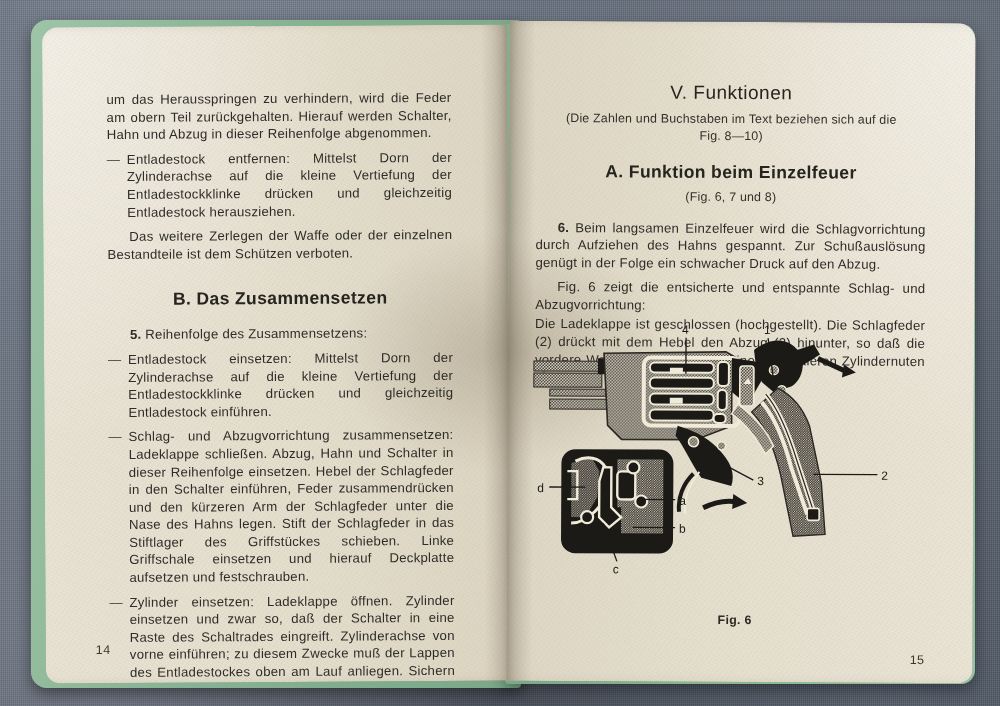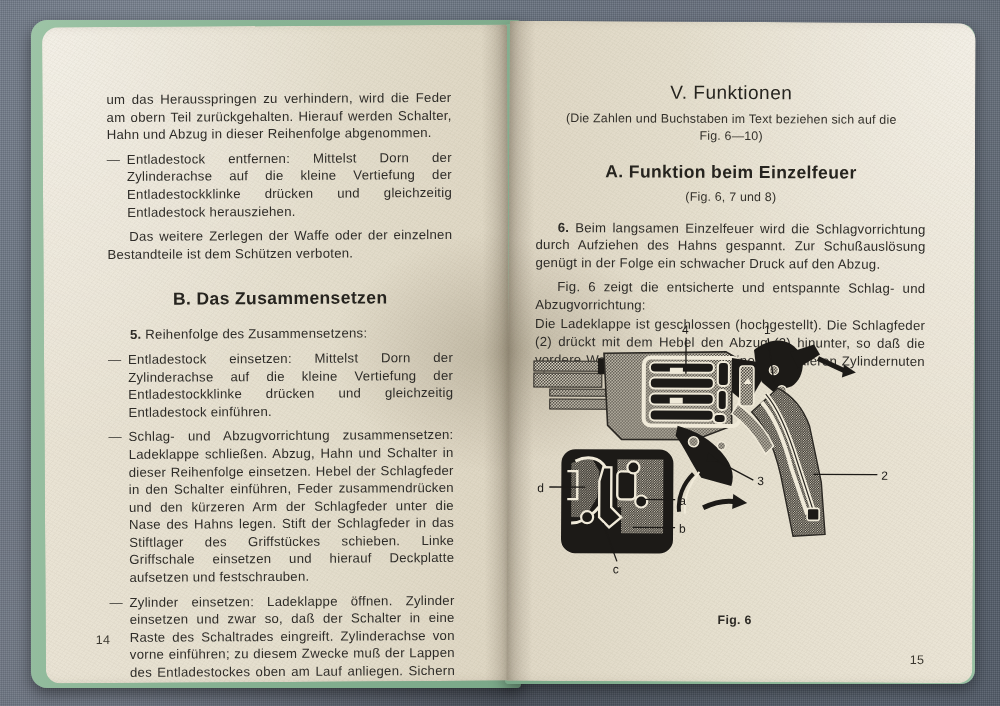--- a/index.html
+++ b/index.html
@@ -169,34 +169,34 @@
         <span>Schlag- und Abzugvorrichtung zusammensetzen: Ladeklappe schließen. Abzug, Hahn und Schalter in dieser Reihenfolge einsetzen. Hebel der Schlagfeder in den Schalter einführen, Feder zusammendrücken und den kürzeren Arm der Schlagfeder unter die Nase des Hahns legen. Stift der Schlagfeder in das Stiftlager des Griffstückes schieben. Linke Griffschale einsetzen und hierauf Deckplatte aufsetzen und festschrauben.</span>
       </div>
 
       <div class="bullet">
         <span class="dash">—</span>
         <span>Zylinder einsetzen: Ladeklappe öffnen. Zylinder einsetzen und zwar so, daß der Schalter in eine Raste des Schaltrades eingreift. Zylinderachse von vorne einführen; zu diesem Zwecke muß der Lappen des Entladestockes oben am Lauf anliegen. Sichern der Zylinderachse durch Zudrehen des Entladestockes.</span>
       </div>
 
     </div>
 
-    <div class="pagenum" style="left:50px;bottom:36px;">14</div>
+    <div class="pagenum" style="left:50px;bottom:26px;">14</div>
   </div>
 
   <div class="page page-right">
     <div class="paper-grain"></div>
     <div class="gutter-shadow" style="left:0;transform:scaleX(-1);"></div>
 
     <div class="col" style="left:22px;top:60px;width:400px;">
 
       <h1 class="chap">V. Funktionen</h1>
 
       <p class="subnote">
         <span>(Die Zahlen und Buchstaben im Text beziehen sich auf die</span><br>
-        <span>Fig. 6—10)</span>
+        <span>Fig. 8—10)</span>
       </p>
 
       <h2 class="sec" style="margin:18px 0 6px 0;">A. Funktion beim Einzelfeuer</h2>
 
       <p class="subnote" style="margin-bottom:14px;">(Fig. 6, 7 und 8)</p>
 
       <div style="padding:0 5px;">
         <p class="ptext ind">
           <span class="num">6.</span>
           <span>Beim langsamen Einzelfeuer wird die Schlagvorrichtung durch Aufziehen des Hahns gespannt. Zur Schußauslösung genügt in der Folge ein schwacher Druck auf den Abzug.</span>

